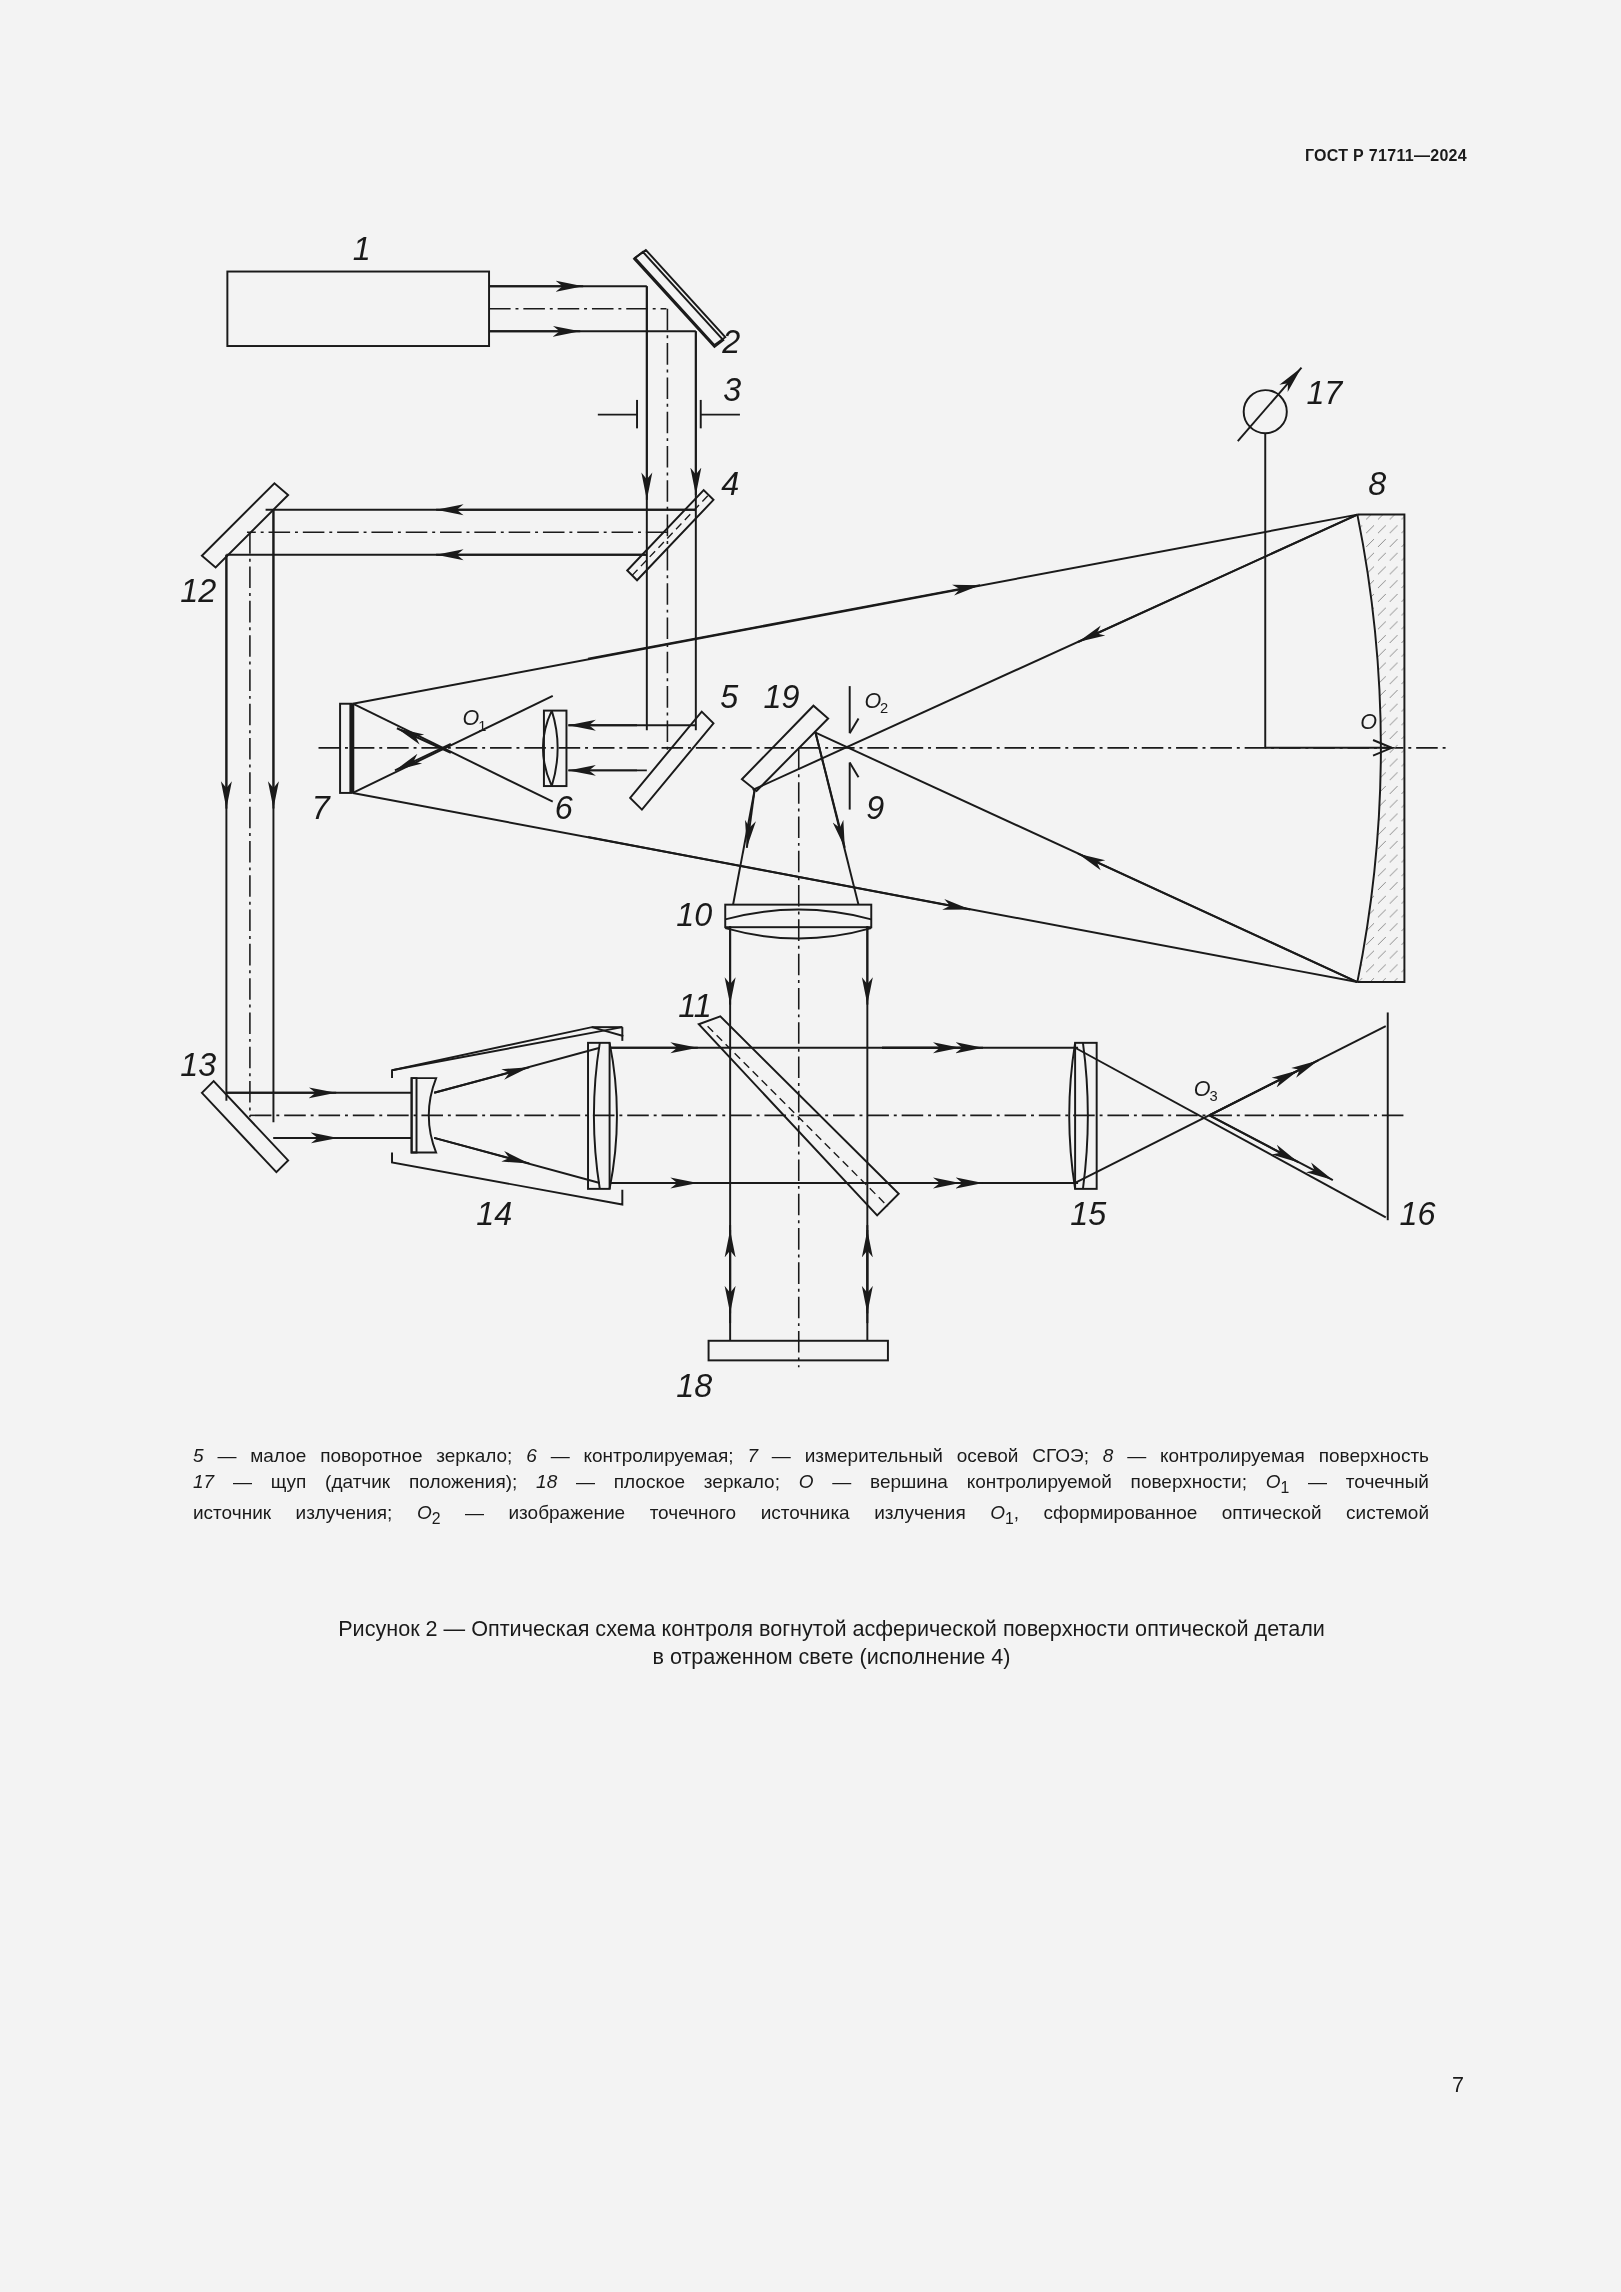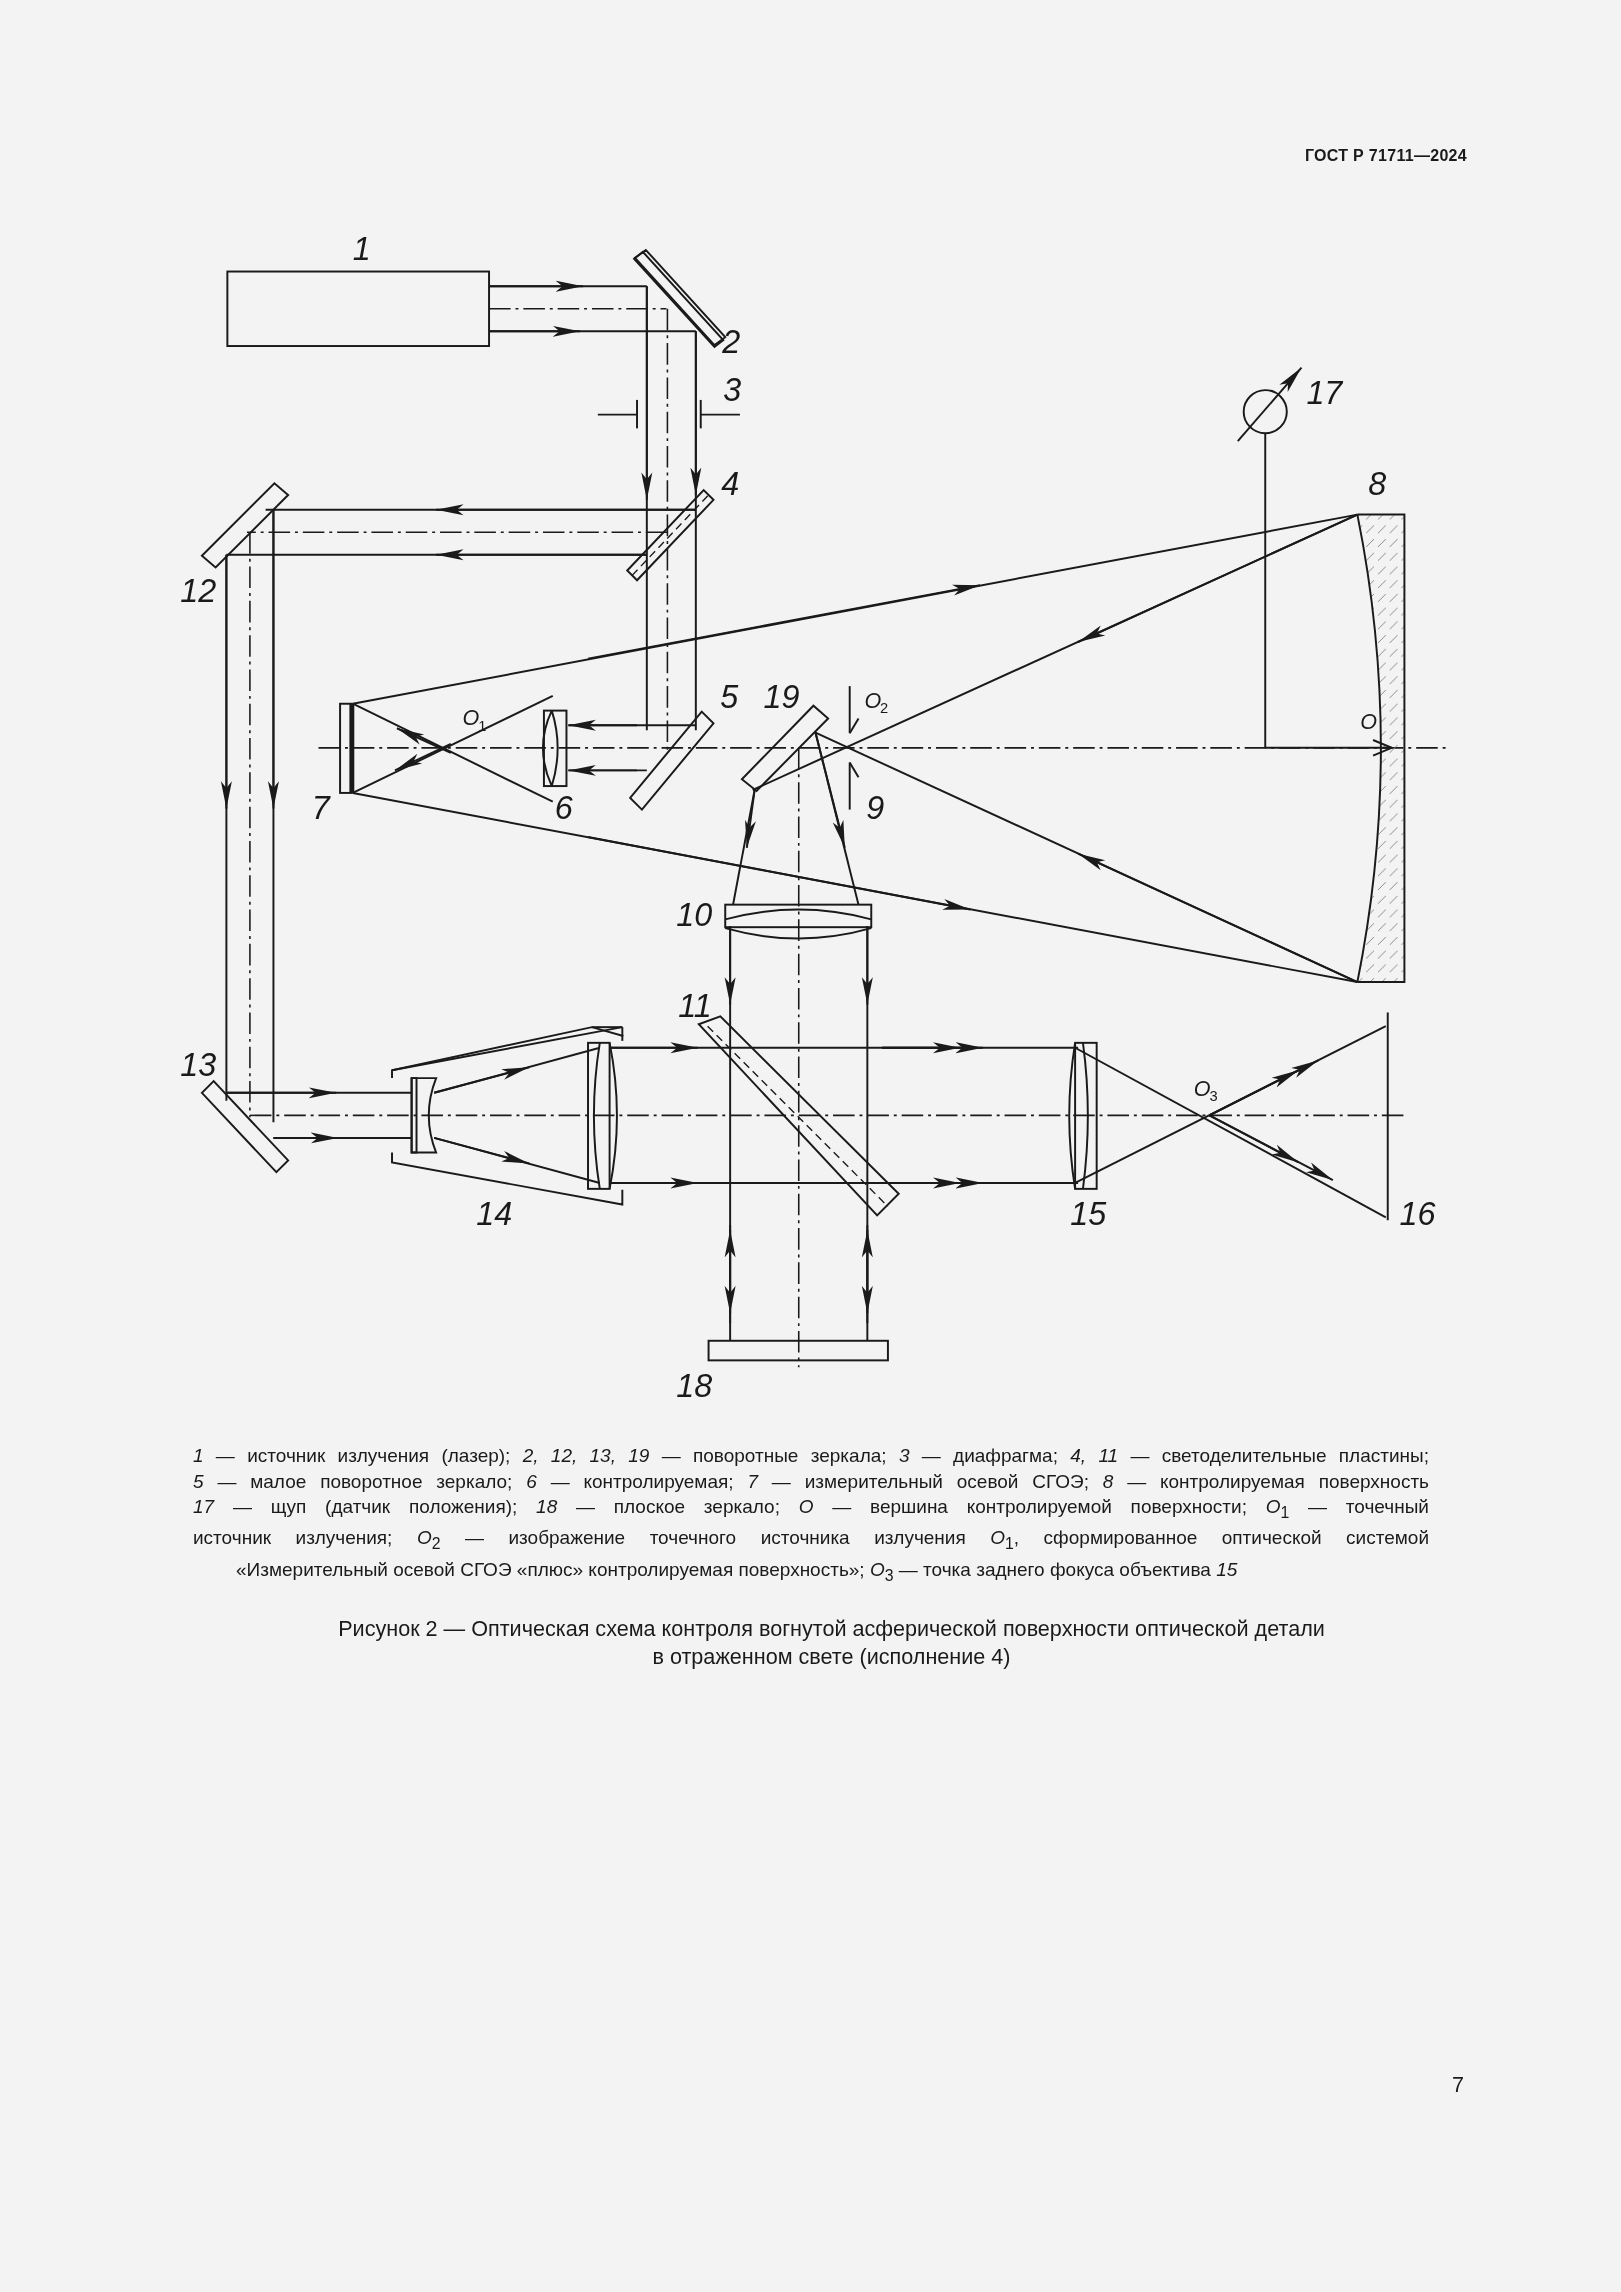--- a/index.html
+++ b/index.html
@@ -221,25 +221,23 @@
   <text class="lbl-sm" x="472" y="740">O</text>
   <text class="lbl-sub" x="488" y="746">1</text>
   <text class="lbl-sm" x="882" y="722">O</text>
   <text class="lbl-sub" x="898" y="727">2</text>
   <text class="lbl-sm" x="1218" y="1118">O</text>
   <text class="lbl-sub" x="1234" y="1123">3</text>
 </svg>
 </div>
 
 <div class="legend" id="legend">
-    <span class="line"><i>1</i><span> — источник излучения (лазер); </span><i>2, 12, 13, 19</i><span> — поворотные зеркала; </span><i>3</i><span> — диафрагма; </span><i>4, 11</i><span> — светоделительные пластины;</span></span>
     <span class="line"><i>5</i><span> — малое поворотное зеркало; </span><i>6</i><span> — контролируемая; </span><i>7</i><span> — измерительный осевой СГОЭ; </span><i>8</i><span> — контролируемая поверхность</span></span>
     <span class="line"><i>17</i><span> — щуп (датчик положения); </span><i>18</i><span> — плоское зеркало; </span><i>O</i><span> — вершина контролируемой поверхности; </span><i>O</i><sub>1</sub><span> — точечный</span></span>
     <span class="line"><span>источник излучения; </span><i>O</i><sub>2</sub><span> — изображение точечного источника излучения </span><i>O</i><sub>1</sub><span>, сформированное оптической системой</span></span>
-    <span class="line last"><span>«Измерительный осевой СГОЭ «плюс» контролируемая поверхность»; </span><i>O</i><sub>3</sub><span> — точка заднего фокуса объектива </span><i>15</i></span>
   </div>
 
 <div class="caption">
   <div>Рисунок 2 — Оптическая схема контроля вогнутой асферической поверхности оптической детали</div>
   <div>в отраженном свете (исполнение 4)</div>
 </div>
 
 <div class="pagenum">7</div>
 
 

